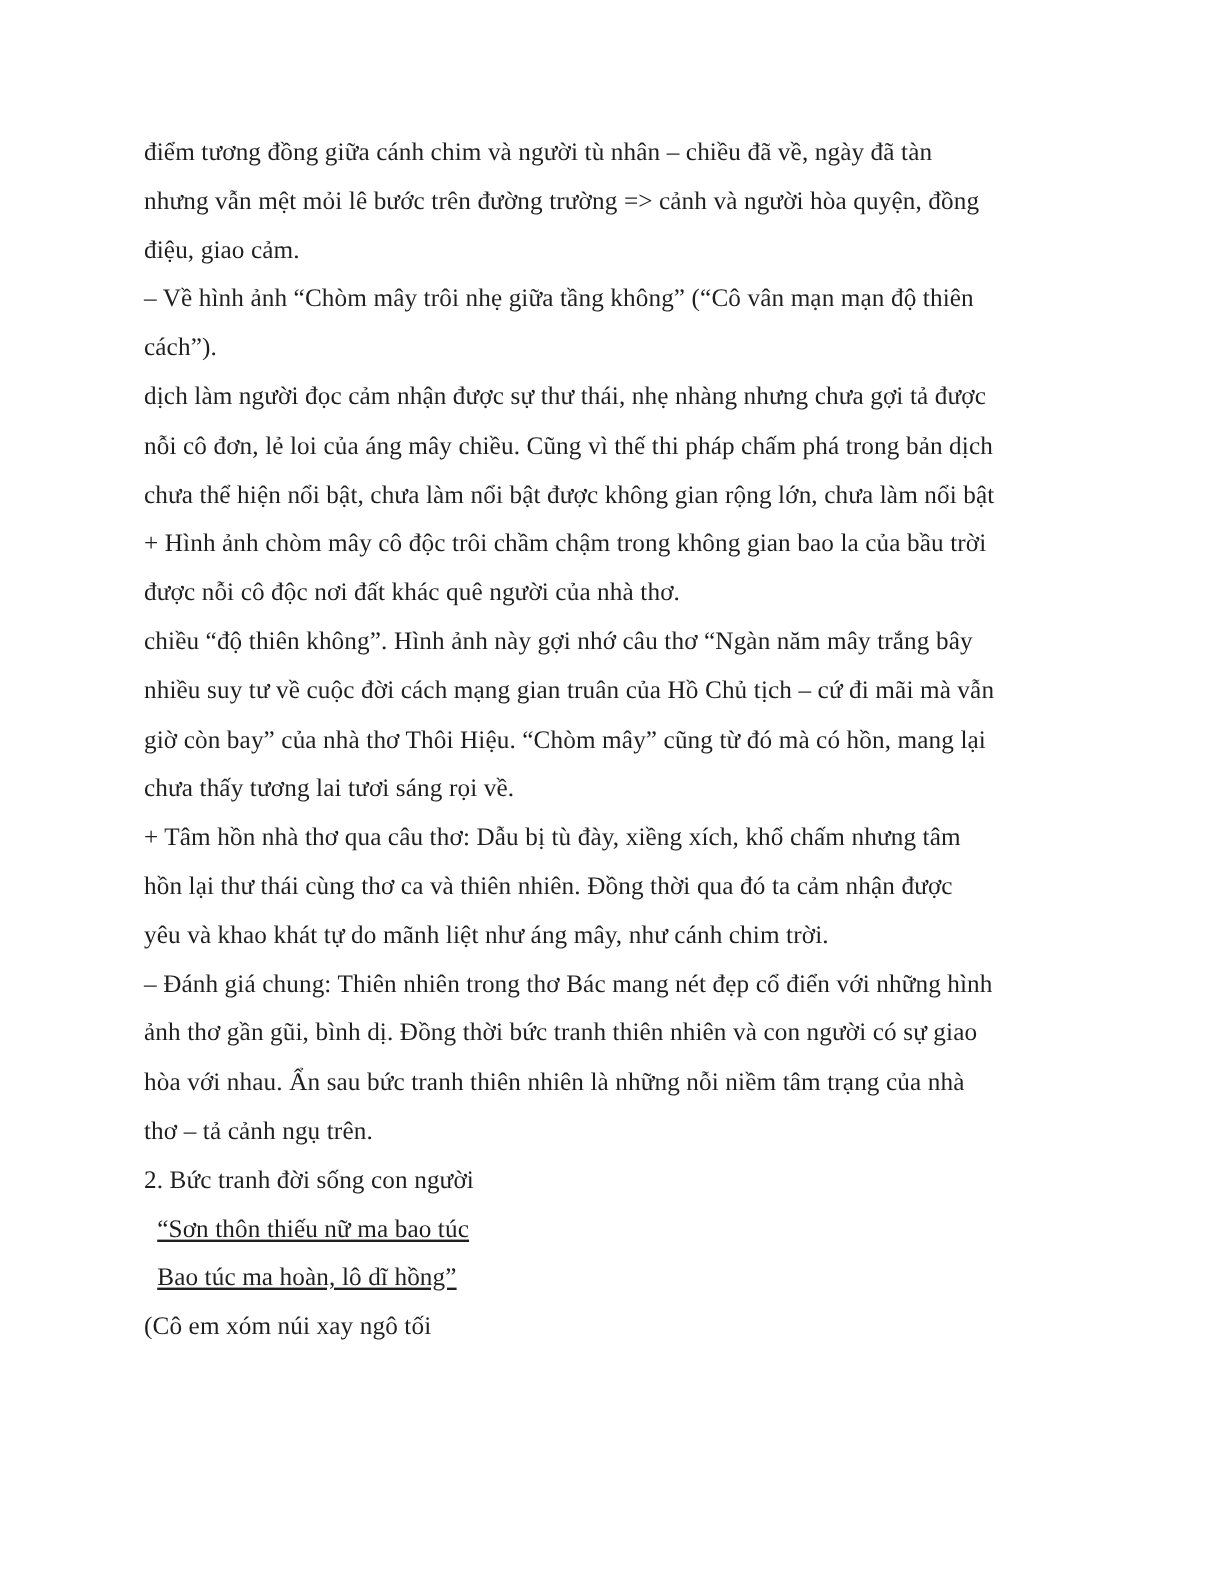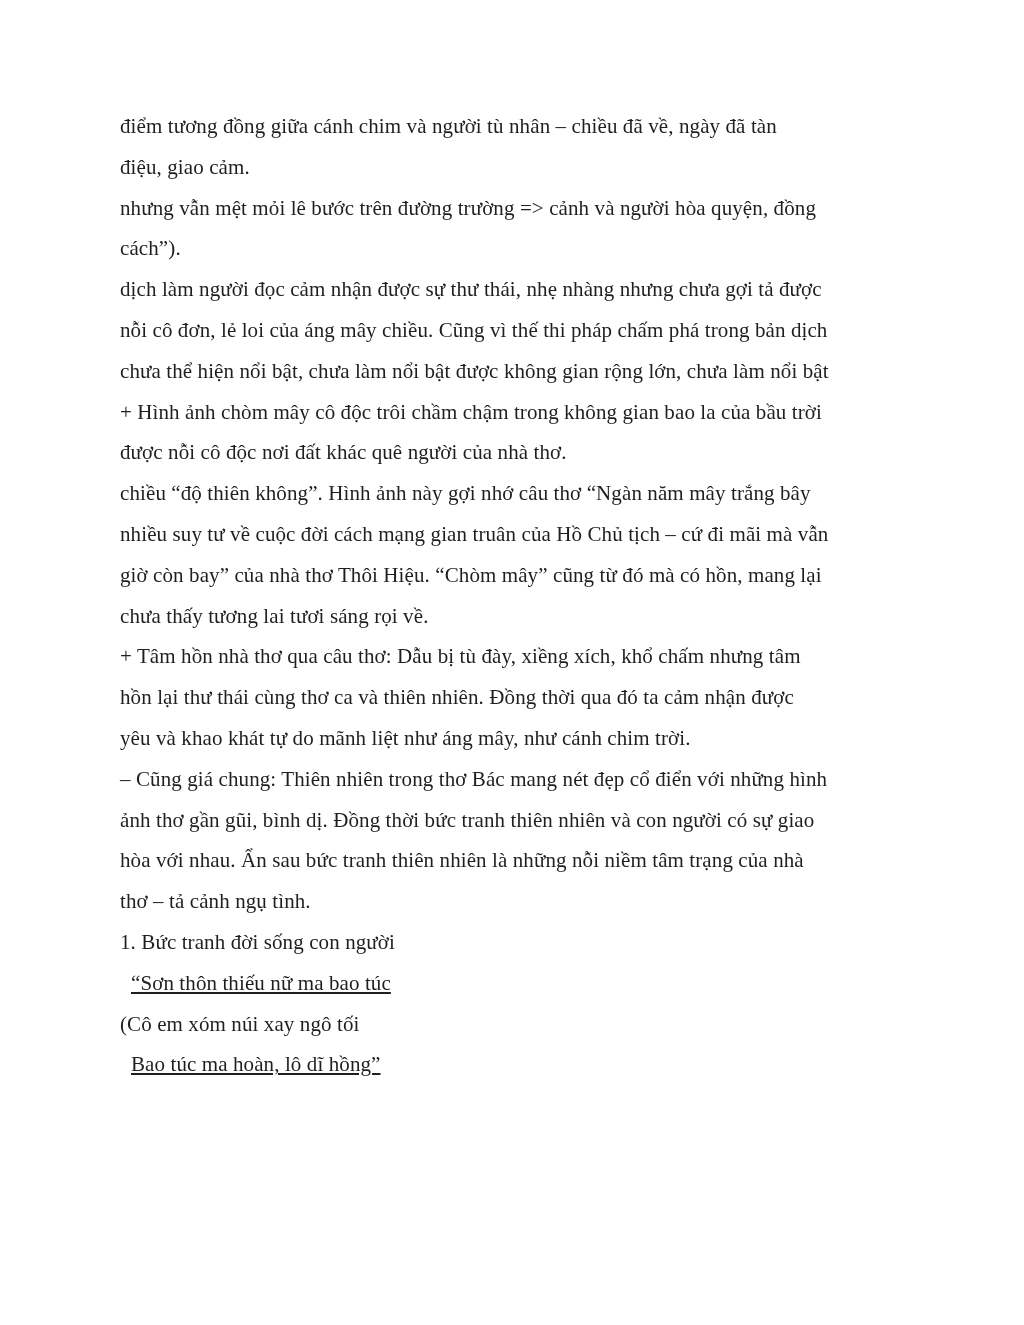--- a/index.html
+++ b/index.html
@@ -32,37 +32,38 @@
     padding-left: 11px;
     text-decoration: underline;
   }
 </style>
 </head>
 <body>
 
 <div class="page">
   <div class="doc-text">
     <div class="line">điểm tương đồng giữa cánh chim và người tù nhân – chiều đã về, ngày đã tàn</div>
+    <div class="line">nhưng vẫn mệt mỏi lê bước trên đường trường =&gt; cảnh và người hòa quyện, đồng</div>
     <div class="line">điệu, giao cảm.</div>
-    <div class="line">nhưng vẫn mệt mỏi lê bước trên đường trường =&gt; cảnh và người hòa quyện, đồng</div>
+    <div class="line">– Về hình ảnh “Chòm mây trôi nhẹ giữa tầng không” (“Cô vân mạn mạn độ thiên</div>
     <div class="line">cách”).</div>
     <div class="line">dịch làm người đọc cảm nhận được sự thư thái, nhẹ nhàng nhưng chưa gợi tả được</div>
     <div class="line">nỗi cô đơn, lẻ loi của áng mây chiều. Cũng vì thế thi pháp chấm phá trong bản dịch</div>
     <div class="line">chưa thể hiện nổi bật, chưa làm nổi bật được không gian rộng lớn, chưa làm nổi bật</div>
     <div class="line">+ Hình ảnh chòm mây cô độc trôi chầm chậm trong không gian bao la của bầu trời</div>
     <div class="line">được nỗi cô độc nơi đất khác quê người của nhà thơ.</div>
     <div class="line">chiều “độ thiên không”. Hình ảnh này gợi nhớ câu thơ “Ngàn năm mây trắng bây</div>
     <div class="line">nhiều suy tư về cuộc đời cách mạng gian truân của Hồ Chủ tịch – cứ đi mãi mà vẫn</div>
     <div class="line">giờ còn bay” của nhà thơ Thôi Hiệu. “Chòm mây” cũng từ đó mà có hồn, mang lại</div>
     <div class="line">chưa thấy tương lai tươi sáng rọi về.</div>
     <div class="line">+ Tâm hồn nhà thơ qua câu thơ: Dẫu bị tù đày, xiềng xích, khổ chấm nhưng tâm</div>
     <div class="line">hồn lại thư thái cùng thơ ca và thiên nhiên. Đồng thời qua đó ta cảm nhận được</div>
     <div class="line">yêu và khao khát tự do mãnh liệt như áng mây, như cánh chim trời.</div>
-    <div class="line">– Cũng giá chung: Thiên nhiên trong thơ Bác mang nét đẹp cổ điển với những hình</div>
+    <div class="line">– Đánh giá chung: Thiên nhiên trong thơ Bác mang nét đẹp cổ điển với những hình</div>
     <div class="line">ảnh thơ gần gũi, bình dị. Đồng thời bức tranh thiên nhiên và con người có sự giao</div>
     <div class="line">hòa với nhau. Ẩn sau bức tranh thiên nhiên là những nỗi niềm tâm trạng của nhà</div>
-    <div class="line">thơ – tả cảnh ngụ tình.</div>
-    <div class="line">1. Bức tranh đời sống con người</div>
+    <div class="line">thơ – tả cảnh ngụ trên.</div>
+    <div class="line">2. Bức tranh đời sống con người</div>
     <div class="line indent">“Sơn thôn thiếu nữ ma bao túc</div>
+    <div class="line indent">Bao túc ma hoàn, lô dĩ hồng”</div>
     <div class="line">(Cô em xóm núi xay ngô tối</div>
-    <div class="line indent">Bao túc ma hoàn, lô dĩ hồng”</div>
   </div>
 </div>
 
 </body></html>

